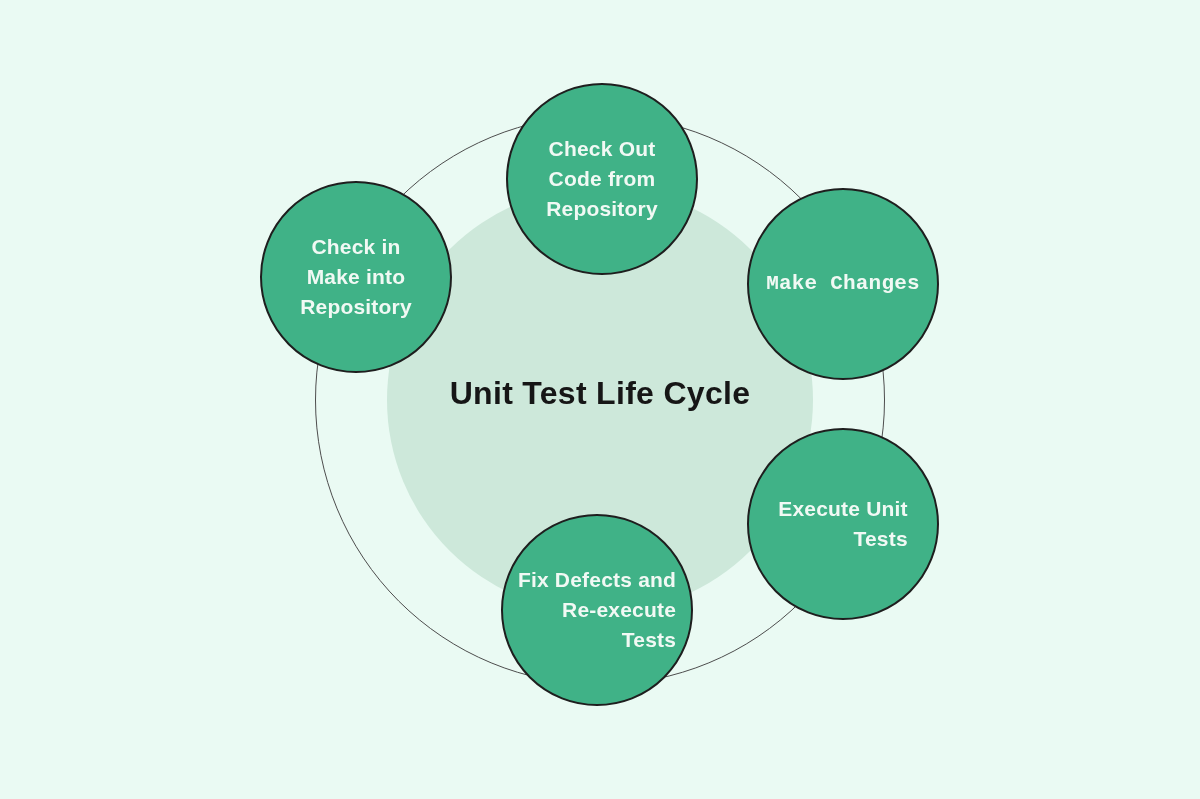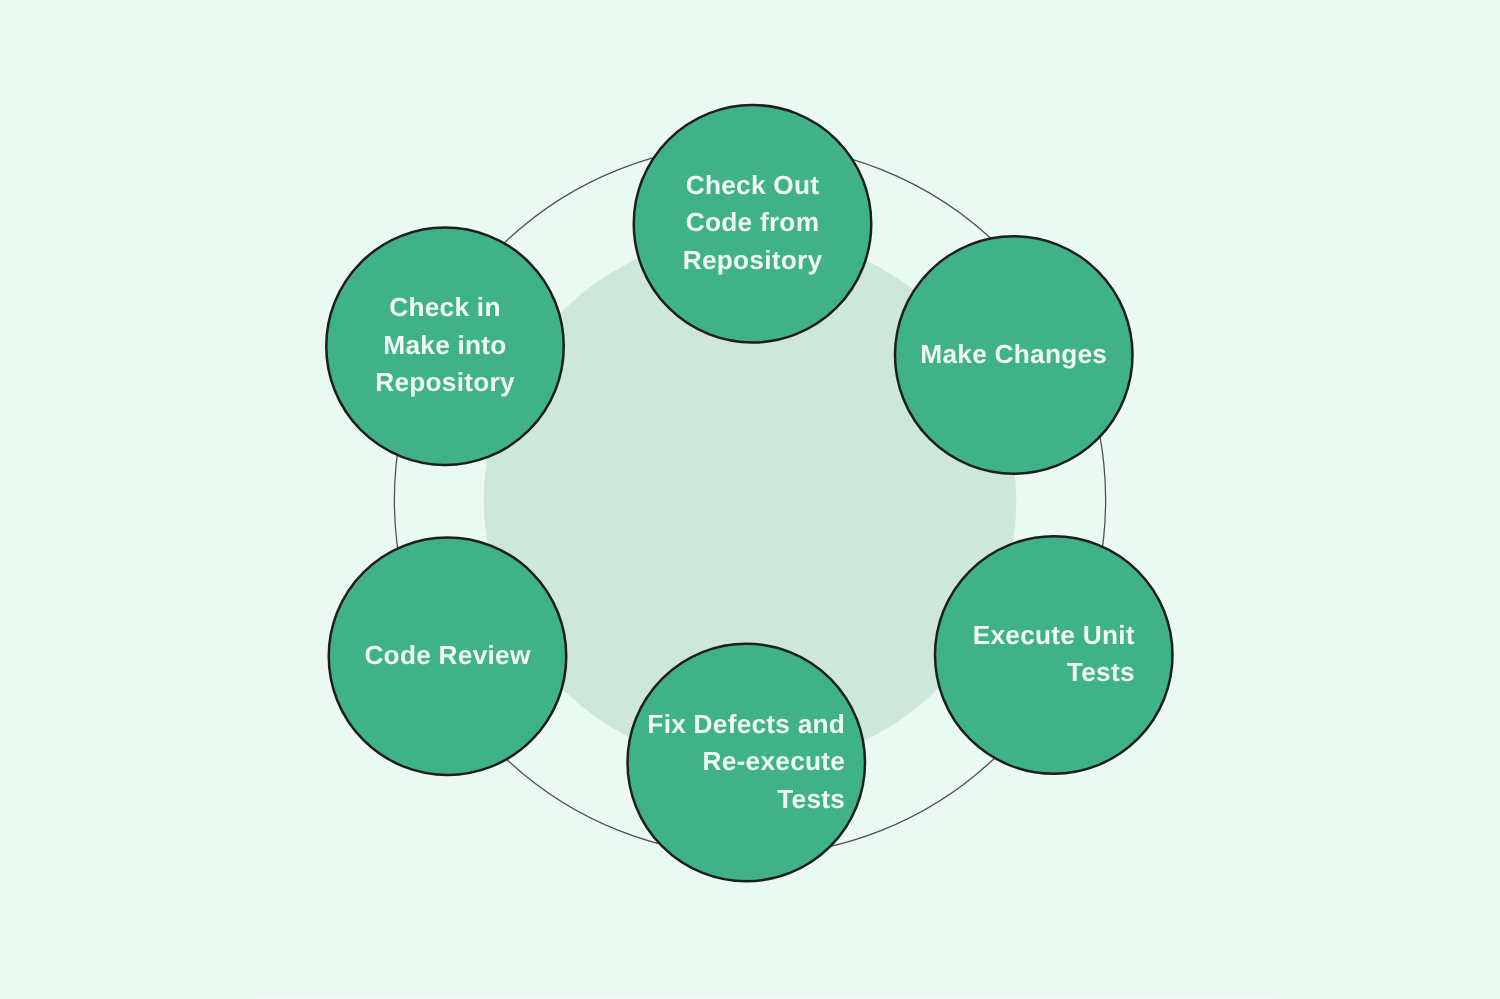--- a/index.html
+++ b/index.html
@@ -48,21 +48,21 @@
     justify-content: center;
     text-align: center;
     color: var(--node-text, #F1F9F4);
     font-size: 21px;
     font-weight: 700;
     line-height: 30px;
     white-space: pre-line;
     letter-spacing: 0.2px;
   }
   .node-check-out-code  { left: 506px; top: 83px;  }
-  .node-make-changes    { left: 715px; top: 188px; }
+  .node-make-changes    { left: 747px; top: 188px; font-family: Liberation Mono, monospace; }
   .node-execute-tests   { left: 747px; top: 428px; text-align: right; }
   .node-fix-defects     { left: 501px; top: 514px; text-align: right; }
   .node-code-review     { left: 262px; top: 429px; }
   .node-check-in-code   { left: 260px; top: 181px; }
   .diagram-title {
     position: absolute;
     left: 0;
     top: 375px;
     width: 1200px;
     text-align: center;
@@ -74,33 +74,33 @@
 </style>
 </head>
 <body>
 
 <div class="stage">
 
   <div class="inner-circle"></div>
 
   <div class="cycle-ring"></div>
 
+  <div class="diagram-title">Unit Test Life Cycle</div>
 
   <div class="node node-check-out-code">Check Out
 Code from
 Repository</div>
 
   <div class="node node-make-changes">Make Changes</div>
 
   <div class="node node-execute-tests">Execute Unit
 Tests</div>
 
   <div class="node node-fix-defects">Fix Defects and
 Re-execute
 Tests</div>
 
-  <div class="node node-code-review">Code Review</div>
 
   <div class="node node-check-in-code">Check in
 Make into
 Repository</div>
 
 </div>
 
 </body></html>

